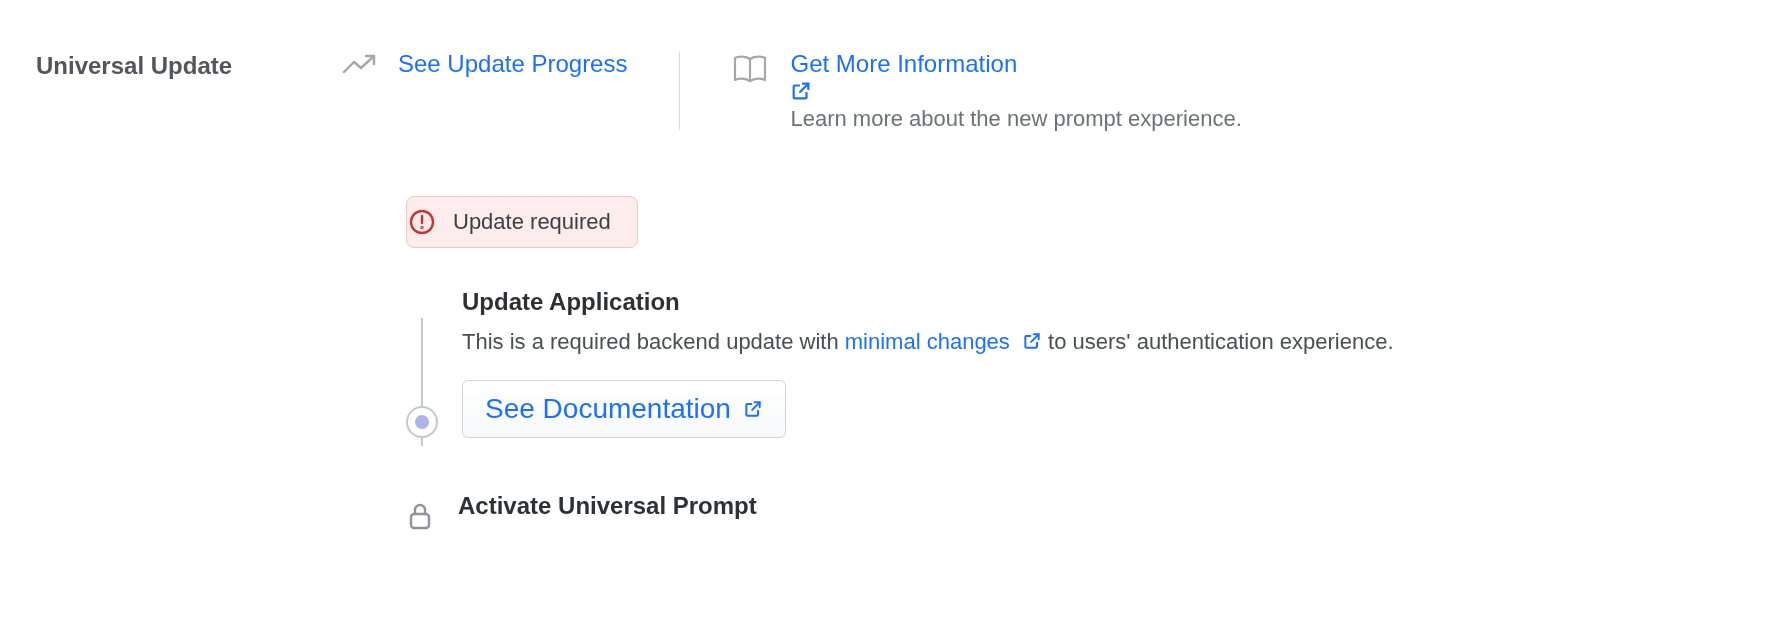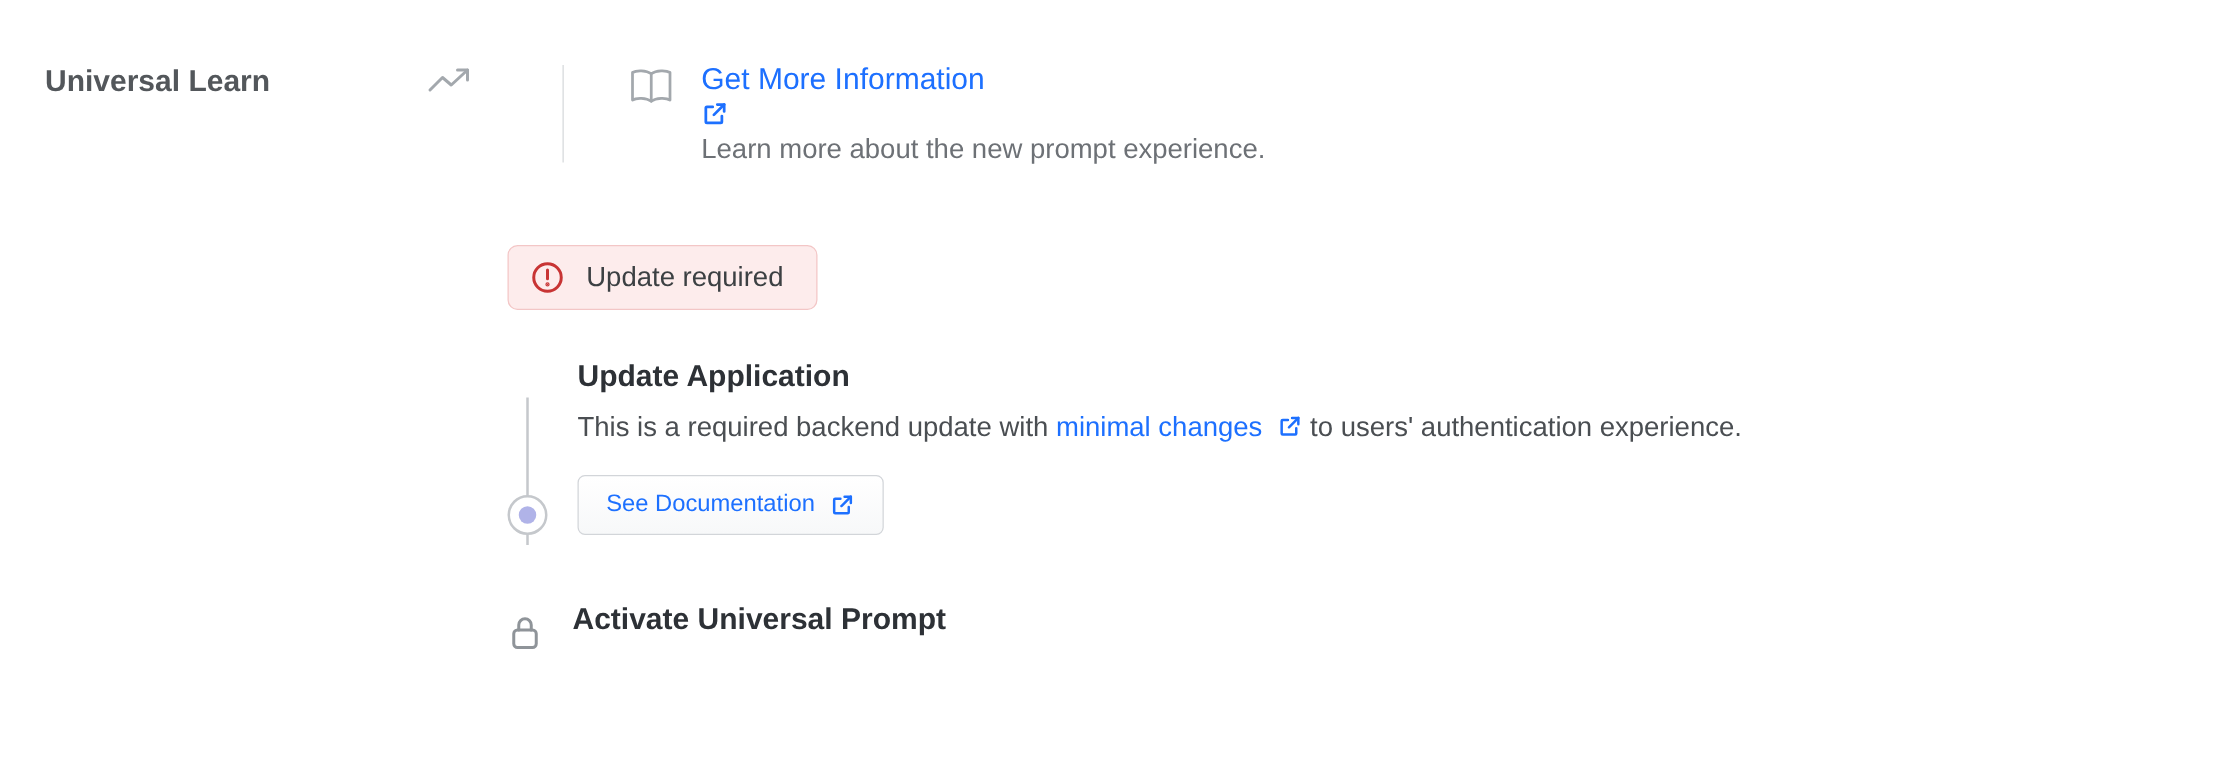--- a/index.html
+++ b/index.html
@@ -10,55 +10,56 @@
   .content-col{flex:1 1 auto}
   .info-row{display:flex;align-items:stretch}
   .info-block{display:flex;align-items:flex-start;gap:22px}
   .info-block .icon{margin-top:4px;color:#a3a8ad}
   .info-block h4{margin:0 0 4px 0;font-size:24px;font-weight:500;color:#1d70ff}
   .info-block h4 a{color:#1d70ff;text-decoration:none}
   .info-block h4 .ext{margin-left:8px;vertical-align:-2px}
   .info-block p{margin:0;font-size:22px;font-weight:400;color:#6d7176}
   .vsep{width:1px;background:#d6d9dc;margin:2px 52px}
   .steps-wrap{margin-top:64px;padding-left:64px}
-  .alert{display:inline-flex;align-items:flex-end;gap:18px;background:#fdecec;border:1px solid #f3c6c6;border-radius:8px;padding:12px 26px 12px 18px}
+  .alert{display:inline-flex;align-items:flex-end;gap:18px;background:#fdecec;border:1px solid #f3c6c6;border-radius:8px;padding:12px 26px 12px 2px}
   .alert .aicon{width:26px;height:26px;color:#c83434;display:flex;align-items:center;justify-content:center}
   .alert span.txt{font-size:22px;color:#3c4043}
   .timeline{margin-top:40px;position:relative}
   .step{display:flex;align-items:flex-end;gap:24px;position:relative}
   .bullet{width:28px;height:28px;border-radius:50%;flex:0 0 auto;display:flex;align-items:center;justify-content:center;position:relative;z-index:1;background:#fff}
   .bullet.dot{border:2px solid #c5c8cc}
   .bullet.dot::after{content:"";width:14px;height:14px;border-radius:50%;background:#b0b3e8}
   .bullet.lock{color:#8f9499}
   .connector{position:absolute;left:15px;top:30px;bottom:-8px;width:2px;background:#c5c8cc}
   .step-body h5{margin:0 0 10px 0;font-size:24px;font-weight:700;color:#2d3136}
   .step-body p{margin:0;font-size:22px;color:#4a4e52;line-height:1.45}
   .step-body a.inline{color:#1d70ff;text-decoration:none}
-  .step-body .doc-btn{display:inline-flex;align-items:center;gap:12px;margin-top:22px;padding:12px 22px;font-size:19px;color:#1d70ff;background:linear-gradient(#ffffff,#f7f8f9);border:1px solid #d2d5d9;border-radius:6px;cursor:pointer;text-decoration:none}
+  .step-body .doc-btn{display:inline-flex;align-items:center;gap:12px;margin-top:22px;padding:12px 22px;font-size:28px;color:#1d70ff;background:linear-gradient(#ffffff,#f7f8f9);border:1px solid #d2d5d9;border-radius:6px;cursor:pointer;text-decoration:none}
   .step + .step{margin-top:54px}
   svg{display:block}
 </style>
 </head>
 <body>
 
 <div class="page">
   <div class="row">
     <div class="label-col">
-      <h3>Universal Learn</h3>
+      <h3>Universal Update</h3>
     </div>
     <div class="content-col">
       <div class="info-row">
         <div class="info-block">
           <span class="icon">
             <svg width="34" height="22" viewBox="0 0 34 22" fill="none" stroke="currentColor" stroke-width="2.4" stroke-linecap="round" stroke-linejoin="round">
                 <polyline points="2,18 12,8 19,14 32,2"></polyline>
                 <polyline points="24,2 32,2 32,10"></polyline>
               </svg>
           </span>
           <div>
+            <h4><a href="#">See Update Progress</a></h4>
           </div>
         </div>
         <div class="vsep"></div>
         <div class="info-block">
           <span class="icon">
             <svg width="36" height="30" viewBox="0 0 36 30" fill="none" stroke="currentColor" stroke-width="2.2" stroke-linejoin="round" stroke-linecap="round">
                 <path d="M18 5 C14 2 6 2 3 4 V26 C6 24 14 24 18 27 C22 24 30 24 33 26 V4 C30 2 22 2 18 5 Z"></path>
                 <line x1="18" y1="5" x2="18" y2="27"></line>
               </svg>
           </span>

